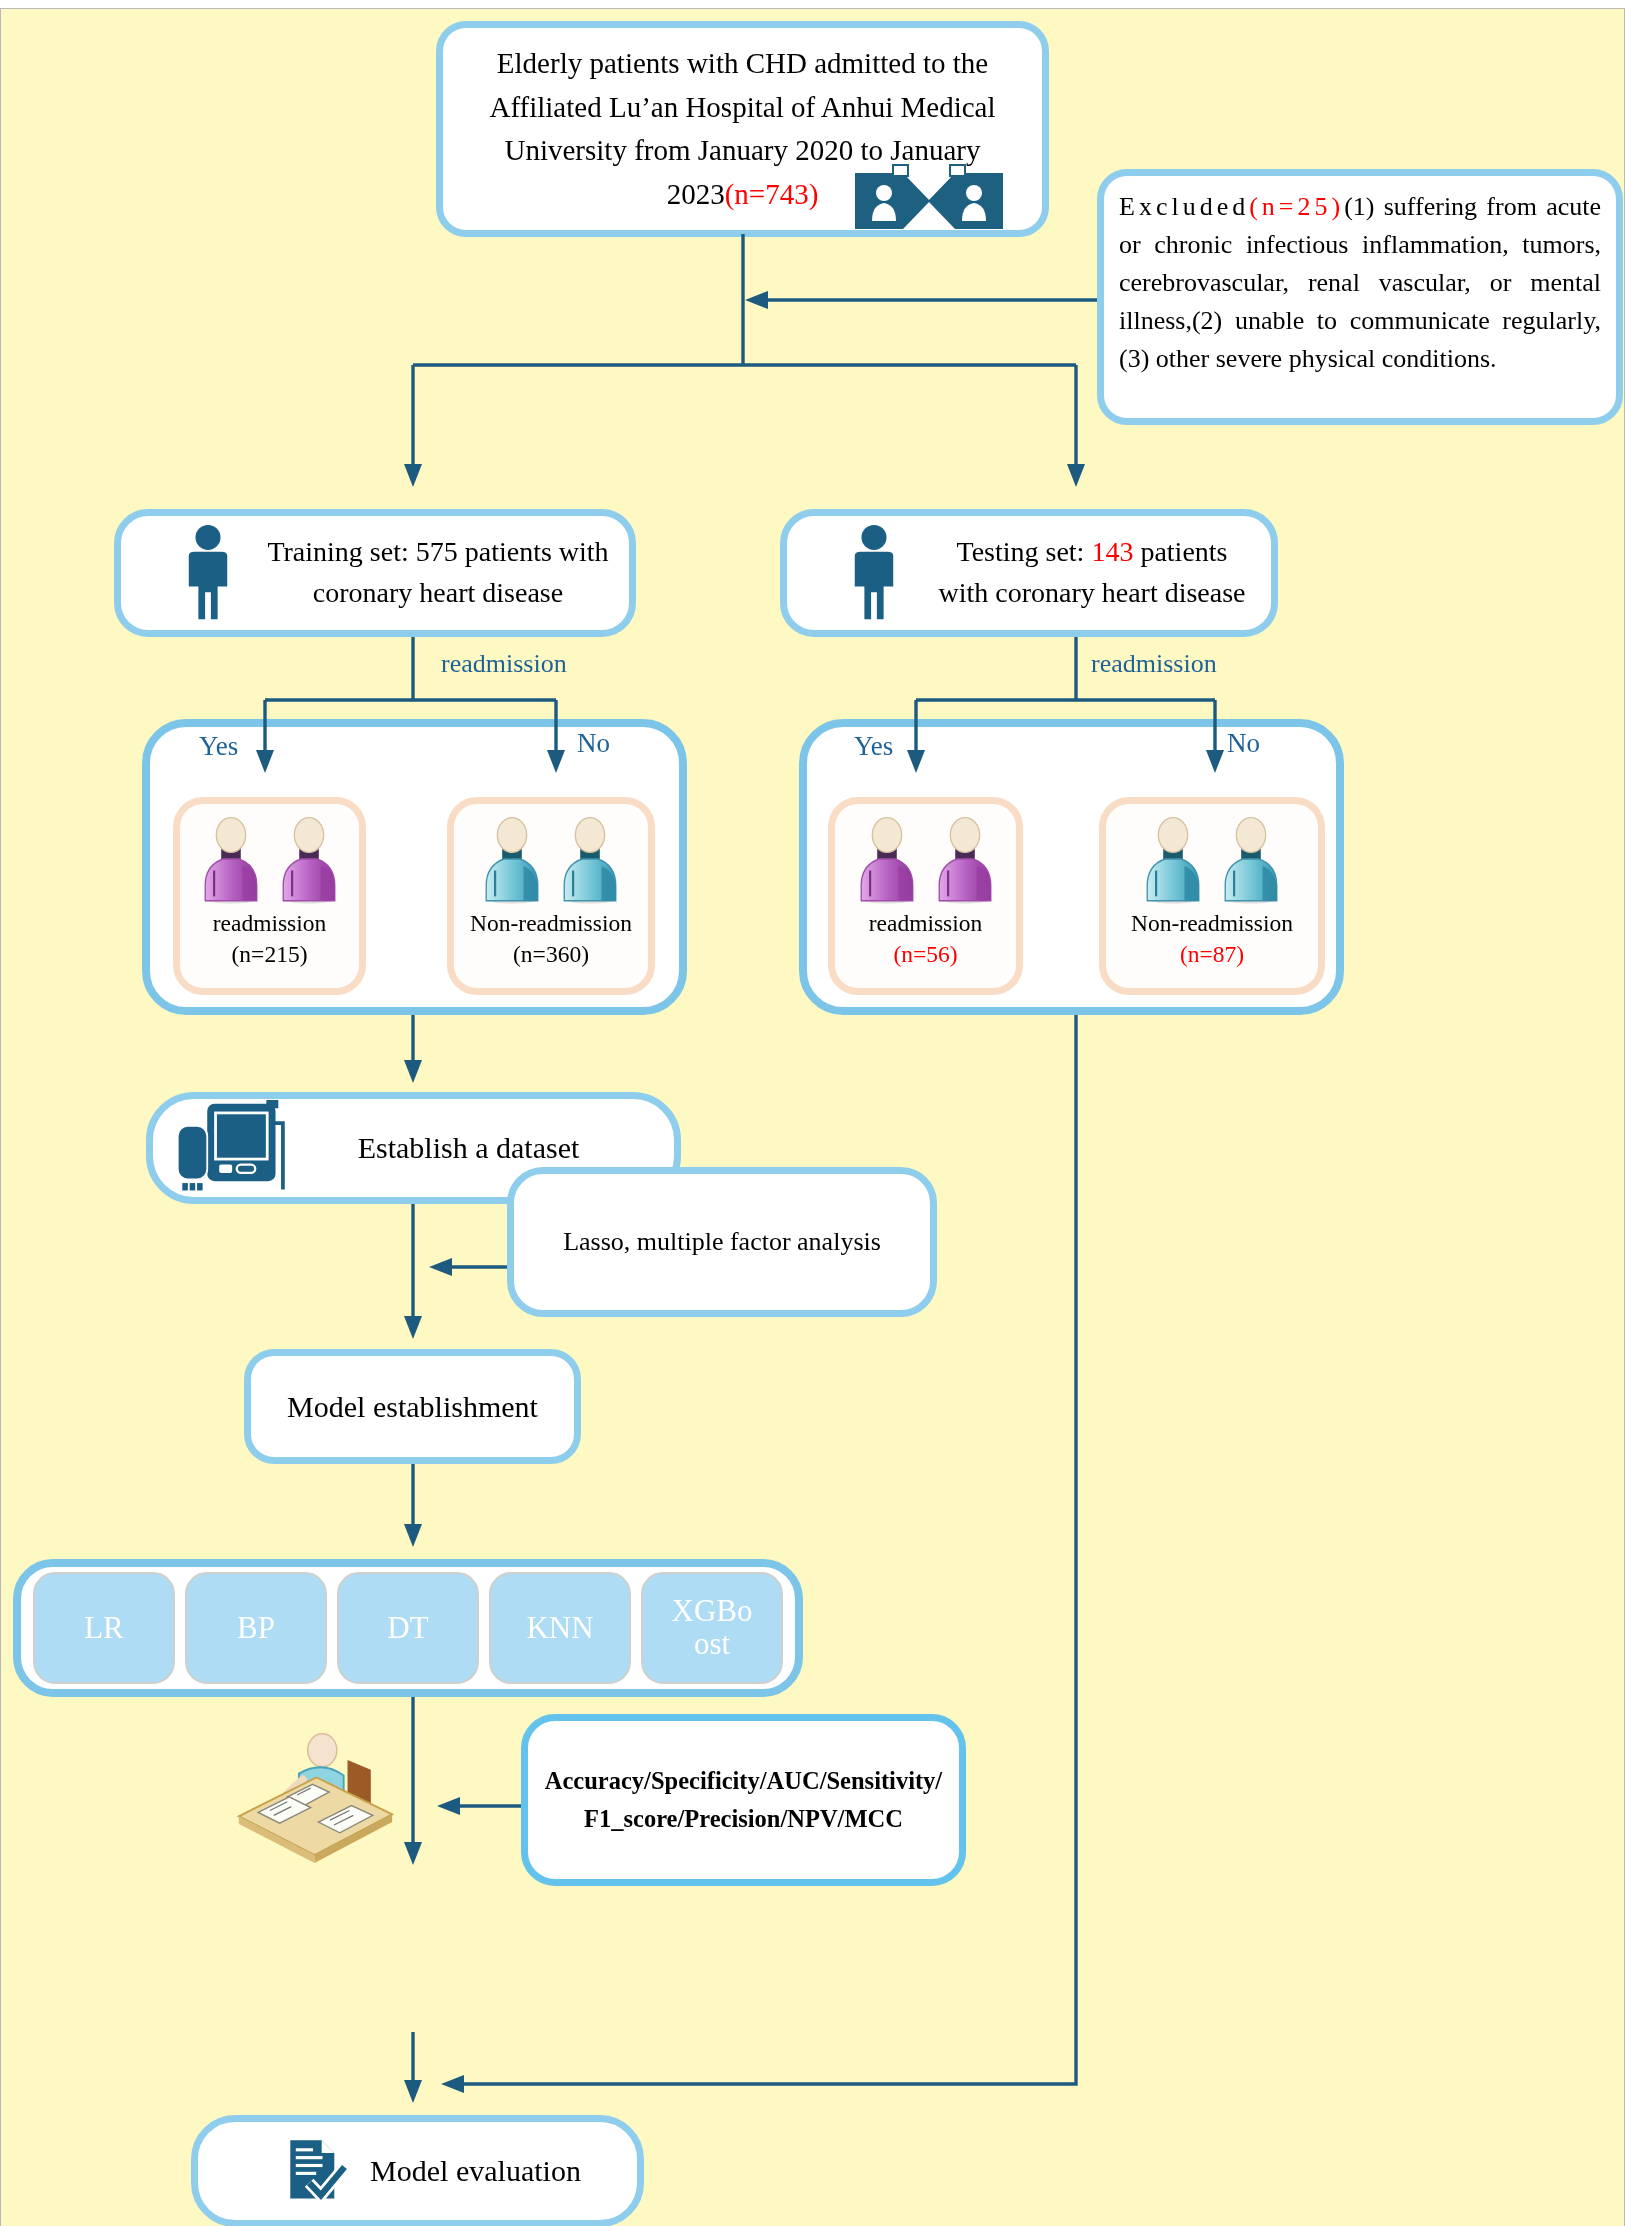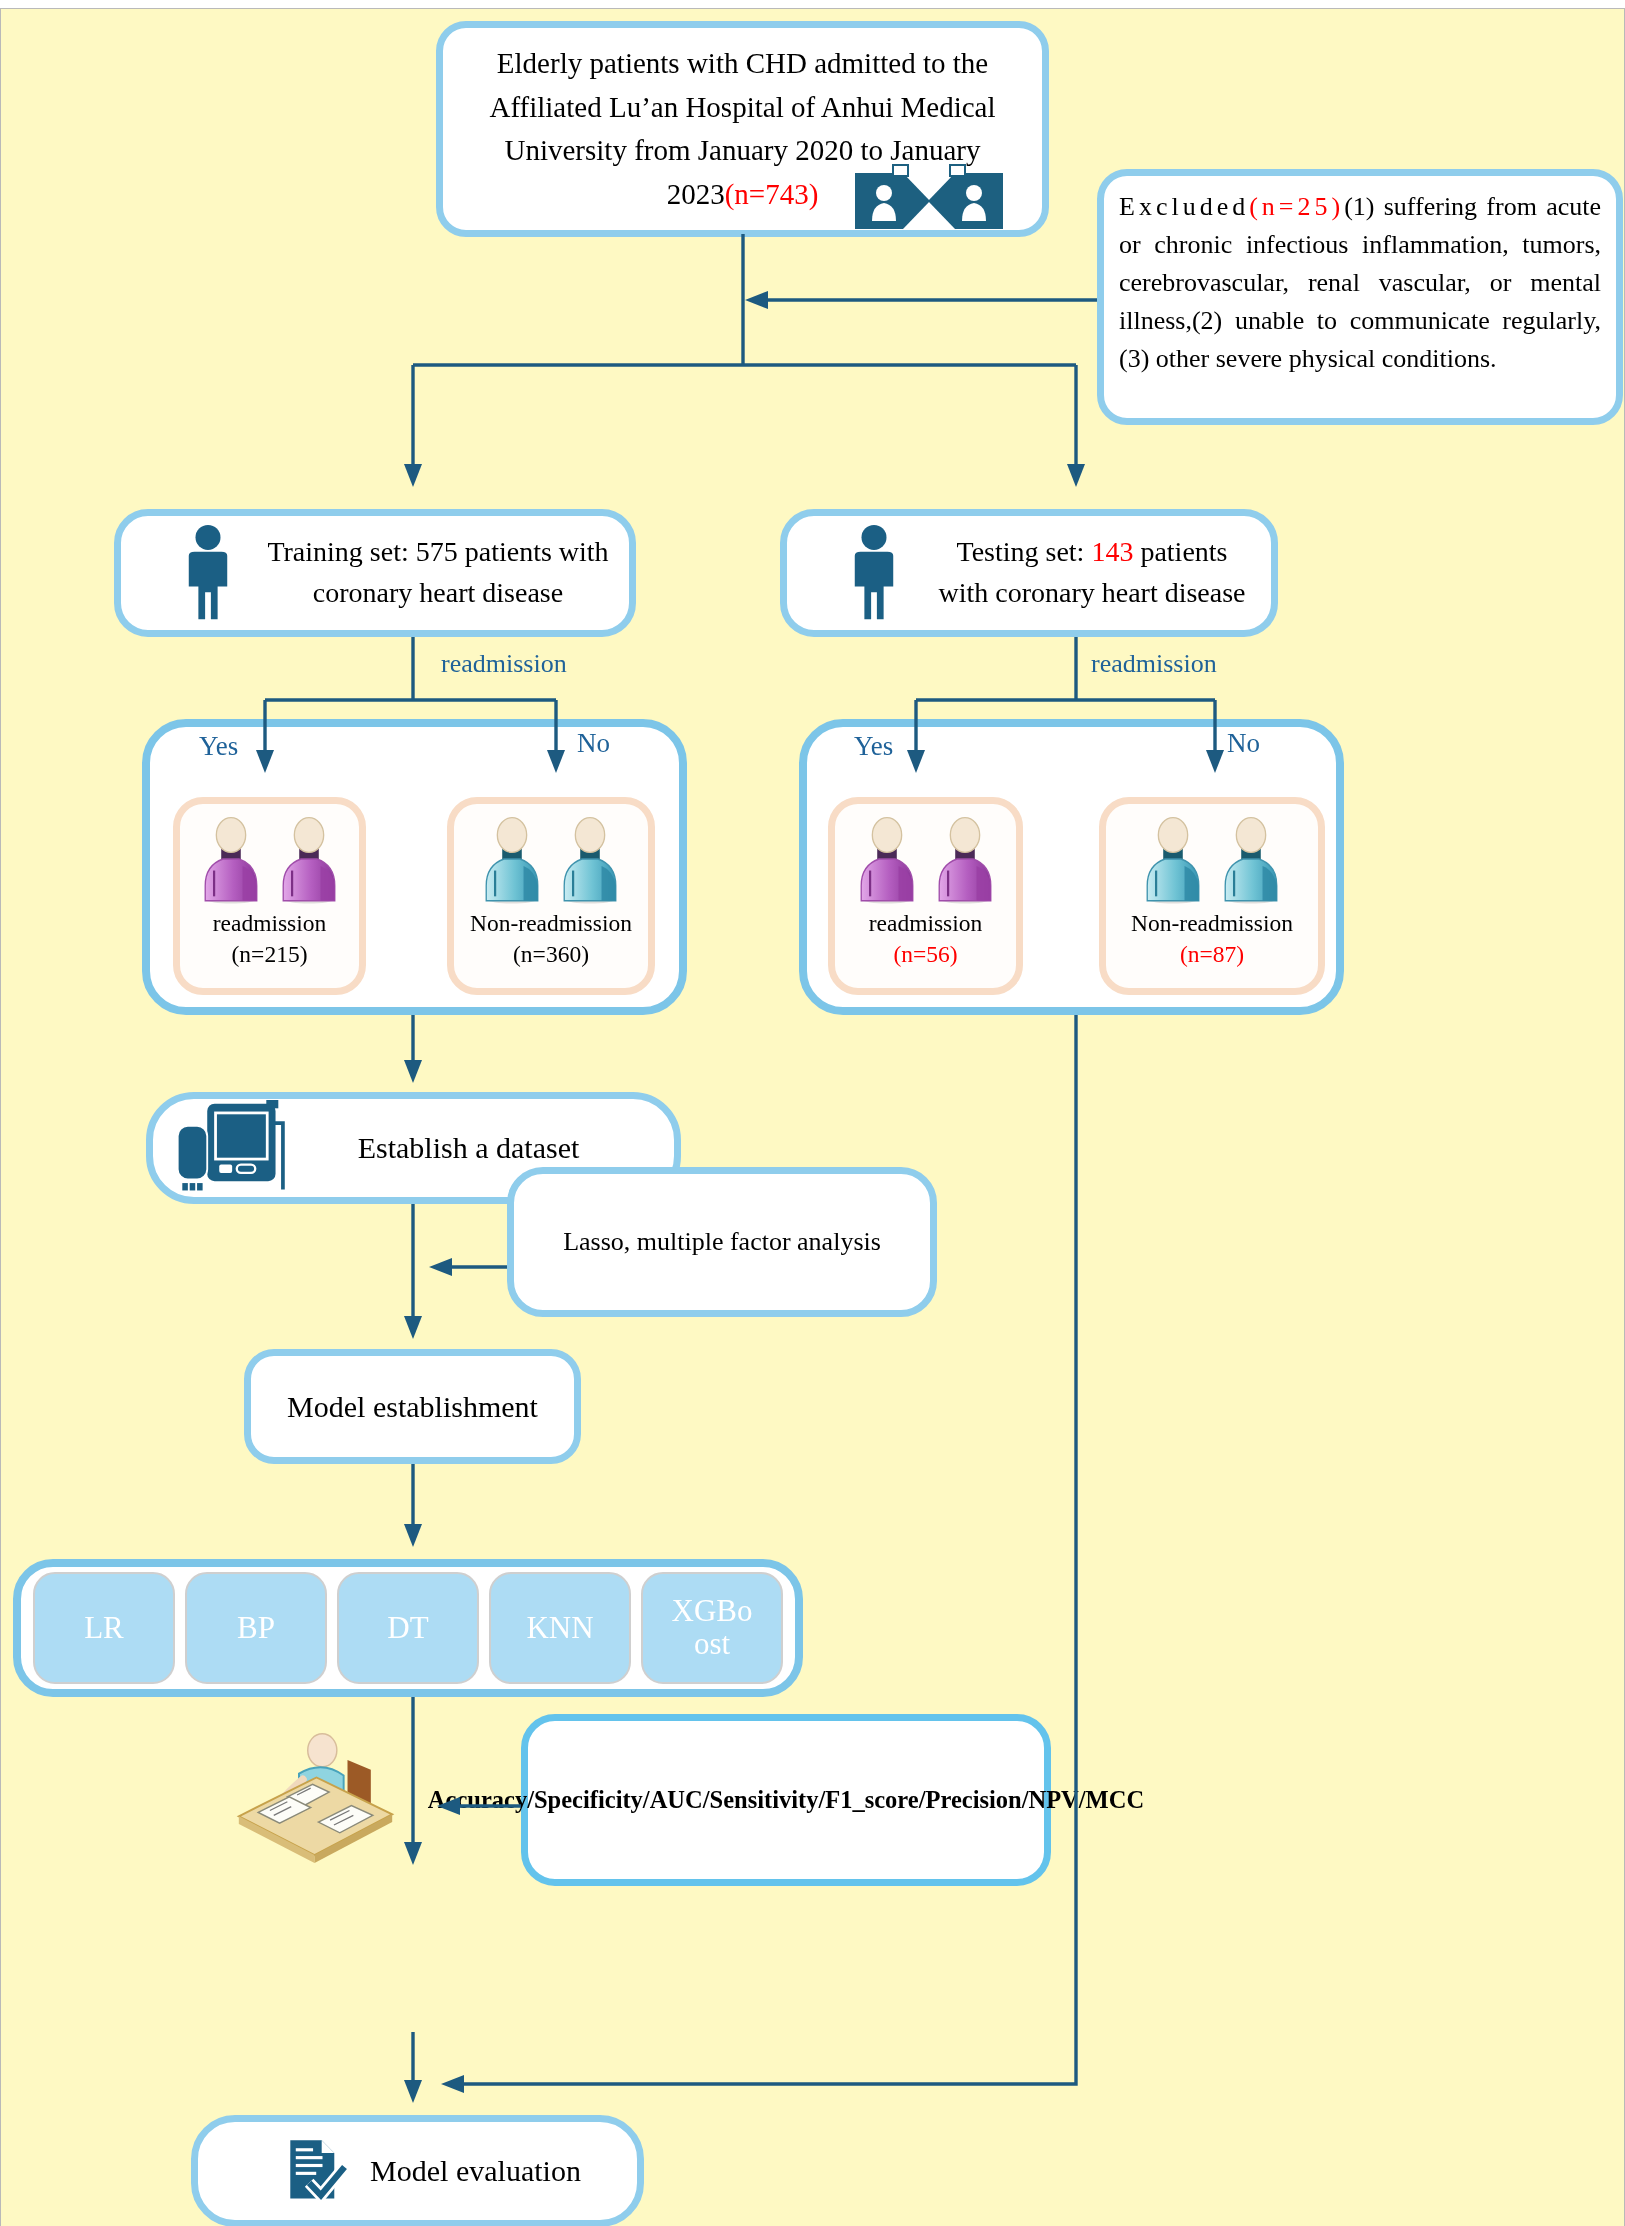--- a/index.html
+++ b/index.html
@@ -60,22 +60,22 @@
 
   #models-row { position:absolute; left:12px; top:1550px; width:790px; height:138px; background:#fff;
     border:8px solid #7cc5e8; border-radius:40px; z-index:2; display:flex; align-items:center;
     padding:0 12px; gap:10px; }
   .model-sq { flex:1; height:112px; background:#addcf4; border:2px solid #cfcfcf; border-radius:22px;
     display:flex; align-items:center; justify-content:center; color:#fff; font-size:31px; text-align:center; }
   .model-sq .xgb { display:inline-block; max-width:92px; word-break:break-all; line-height:1.05; }
 
   #desk-icon { position:absolute; left:232px; top:1700px; width:165px; height:168px; z-index:3; }
 
-  #metrics-box { left:520px; top:1705px; width:530px; height:172px; border-radius:34px; border-color:#63c3ec;
-    font-size:24.5px; font-weight:bold; line-height:1.55; flex-direction:row; }
+  #metrics-box { left:520px; top:1705px; width:445px; height:172px; border-radius:34px; border-color:#63c3ec;
+    font-size:24.5px; font-weight:bold; line-height:1.55; flex-direction:column; }
   #analyze-box { left:190px; top:1869px; width:458px; height:154px; border-radius:32px;
     font-size:29px; line-height:1.4; padding:0 20px; }
   #modeleval-box { left:190px; top:2106px; width:453px; height:112px; border-radius:44px;
     font-size:30px; gap:20px; padding-left:30px; }
 
   .hiddefs { position:absolute; width:0; height:0; overflow:hidden; }
 </style>
 </head>
 <body>
 

